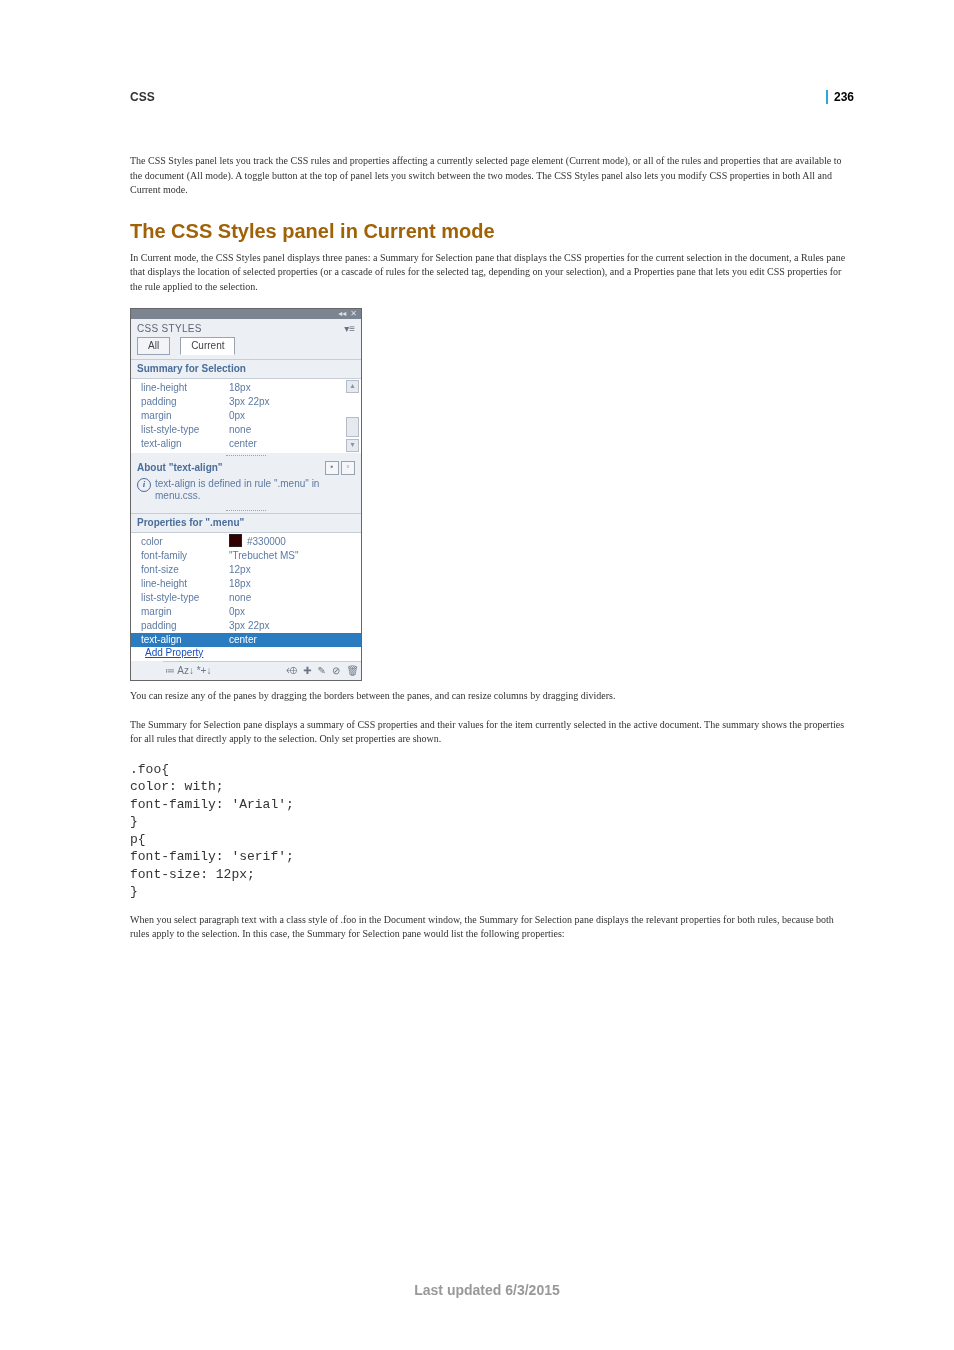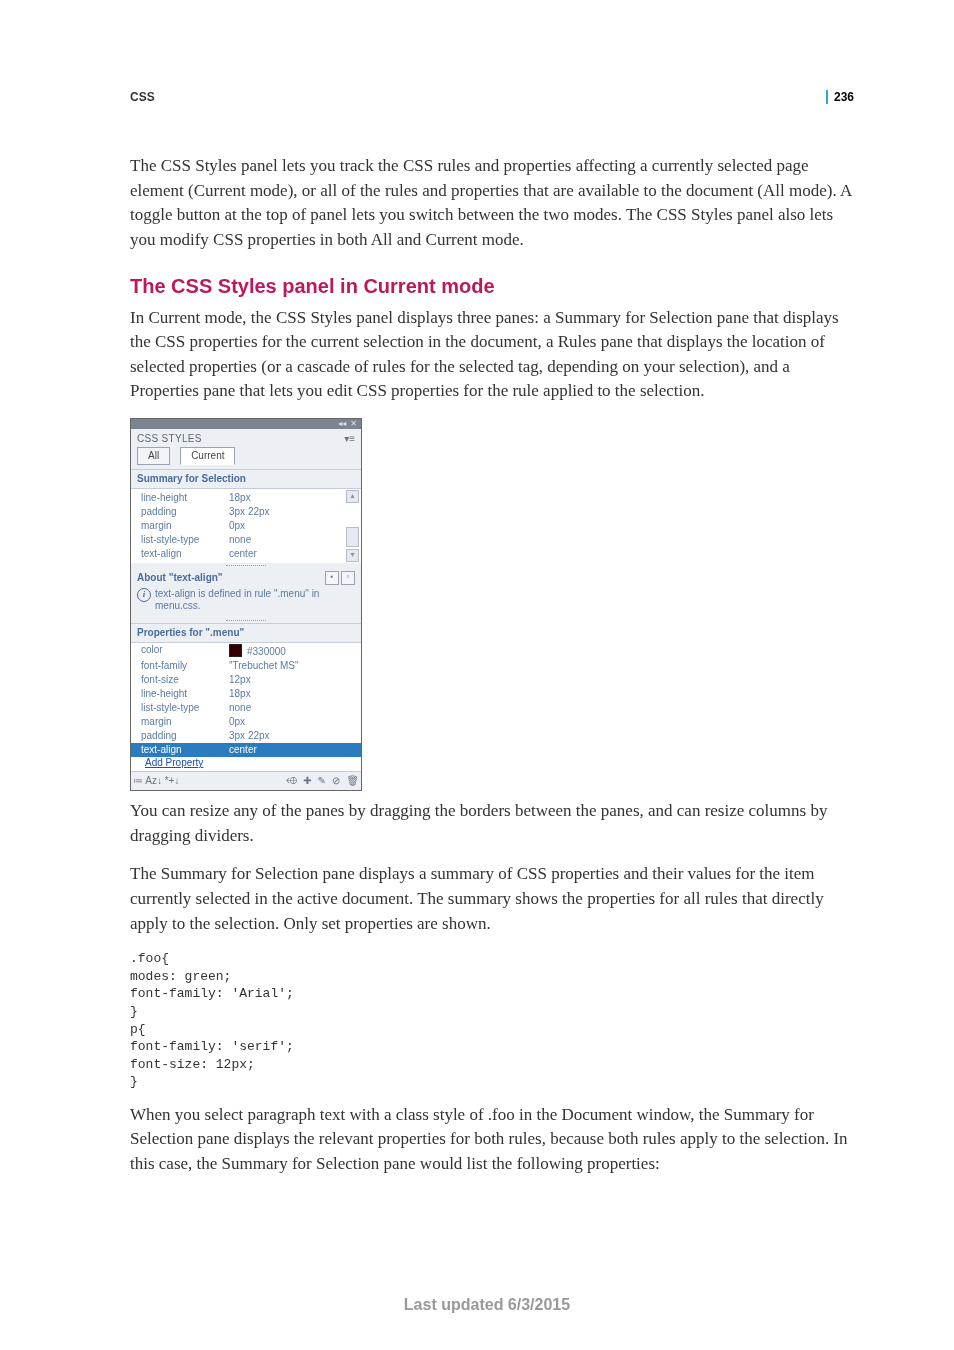--- a/index.html
+++ b/index.html
@@ -30,30 +30,30 @@
   }
   .pagenum {
     border-left: 2px solid #2aa9d6;
     padding-left: 6px;
     font-family: "Segoe UI", Arial, sans-serif;
     font-weight: bold;
     font-size: 12px;
     color: #000000;
   }
   .body-text {
-    font-size: 17px;
+    font-size: 10px;
     line-height: 1.45;
     color: #333;
     margin: 8px 0 14px 0;
   }
   h2.section-head {
     font-family: "Segoe UI", Arial, sans-serif;
     font-weight: bold;
     font-size: 20px;
-    color: #be185d;
+    color: #a16207;
     margin: 22px 0 6px 0;
   }
   .panel {
     width: 230px;
     border: 1px solid #666;
     font-family: Tahoma, Arial, sans-serif;
     font-size: 10px;
     background: #eceff4;
     margin: 8px 0 6px 0;
     line-height: 1.2;
@@ -135,21 +135,21 @@
     font-size: 9px;
     line-height: 11px;
     text-align: center;
     flex: none;
   }
   .prop-list {
     background: #fff;
   }
   .prop-row {
     display: flex;
-    align-items: flex-start;
+    align-items: flex-end;
     padding: 1px 0 1px 10px;
     font-size: 10px;
     color: #5d7aa3;
   }
   .prop-row .pname { width: 88px; flex: none; }
   .prop-row .pval { flex: 1; }
   .prop-row .swatch {
     width: 11px; height: 11px;
     background: #330000;
     display: inline-block;
@@ -186,46 +186,47 @@
   }
   .panel-footer {
     border-top: 1px solid #c7cdd6;
     display: flex;
     justify-content: space-between;
     align-items: center;
     padding: 3px 2px;
     font-size: 10px;
     color: #6b7584;
     background: #eceff4;
+    margin-left: 32px;
   }
   .footer-icons { display: flex; gap: 6px; }
   .footer-icons span { cursor: pointer; }
   .little-btn {
     width: 12px; height: 12px;
     border: 1px solid #9aa3b0;
     background: #f4f6f9;
     font-size: 8px; line-height: 10px;
     text-align: center; color: #6b7584;
   }
   pre.code {
     font-family: "Courier New", monospace;
     font-size: 13px;
     color: #333;
     white-space: pre;
     margin: 4px 0 12px 0;
     line-height: 1.35;
   }
   .footer-update {
     position: absolute;
-    bottom: 36px;
+    bottom: 52px;
     left: 0; right: 0;
     text-align: center;
     font-family: "Segoe UI", Arial, sans-serif;
     font-weight: bold;
-    font-size: 16px;
+    font-size: 14px;
     color: #999;
     margin-left: 20px;
   }
 </style>
 </head>
 <body>
 
 <div class="page">
 
   <div class="header-row">
@@ -352,21 +353,21 @@
         <span>⊘</span>
         <span>🗑</span>
       </span>
     </div>
   </div>
 
   <p class="body-text">You can resize any of the panes by dragging the borders between the panes, and can resize columns by dragging dividers.</p>
   <p class="body-text">The Summary for Selection pane displays a summary of CSS properties and their values for the item currently selected in the active document. The summary shows the properties for all rules that directly apply to the selection. Only set properties are shown.</p>
 
   <pre class="code">.foo{
-modes: green;
+color: with;
 font-family: 'Arial';
 }
 p{
 font-family: 'serif';
 font-size: 12px;
 }</pre>
 
   <p class="body-text">When you select paragraph text with a class style of .foo in the Document window, the Summary for Selection pane displays the relevant properties for both rules, because both rules apply to the selection. In this case, the Summary for Selection pane would list the following properties:</p>
 
   <div class="footer-update">Last updated 6/3/2015</div>

